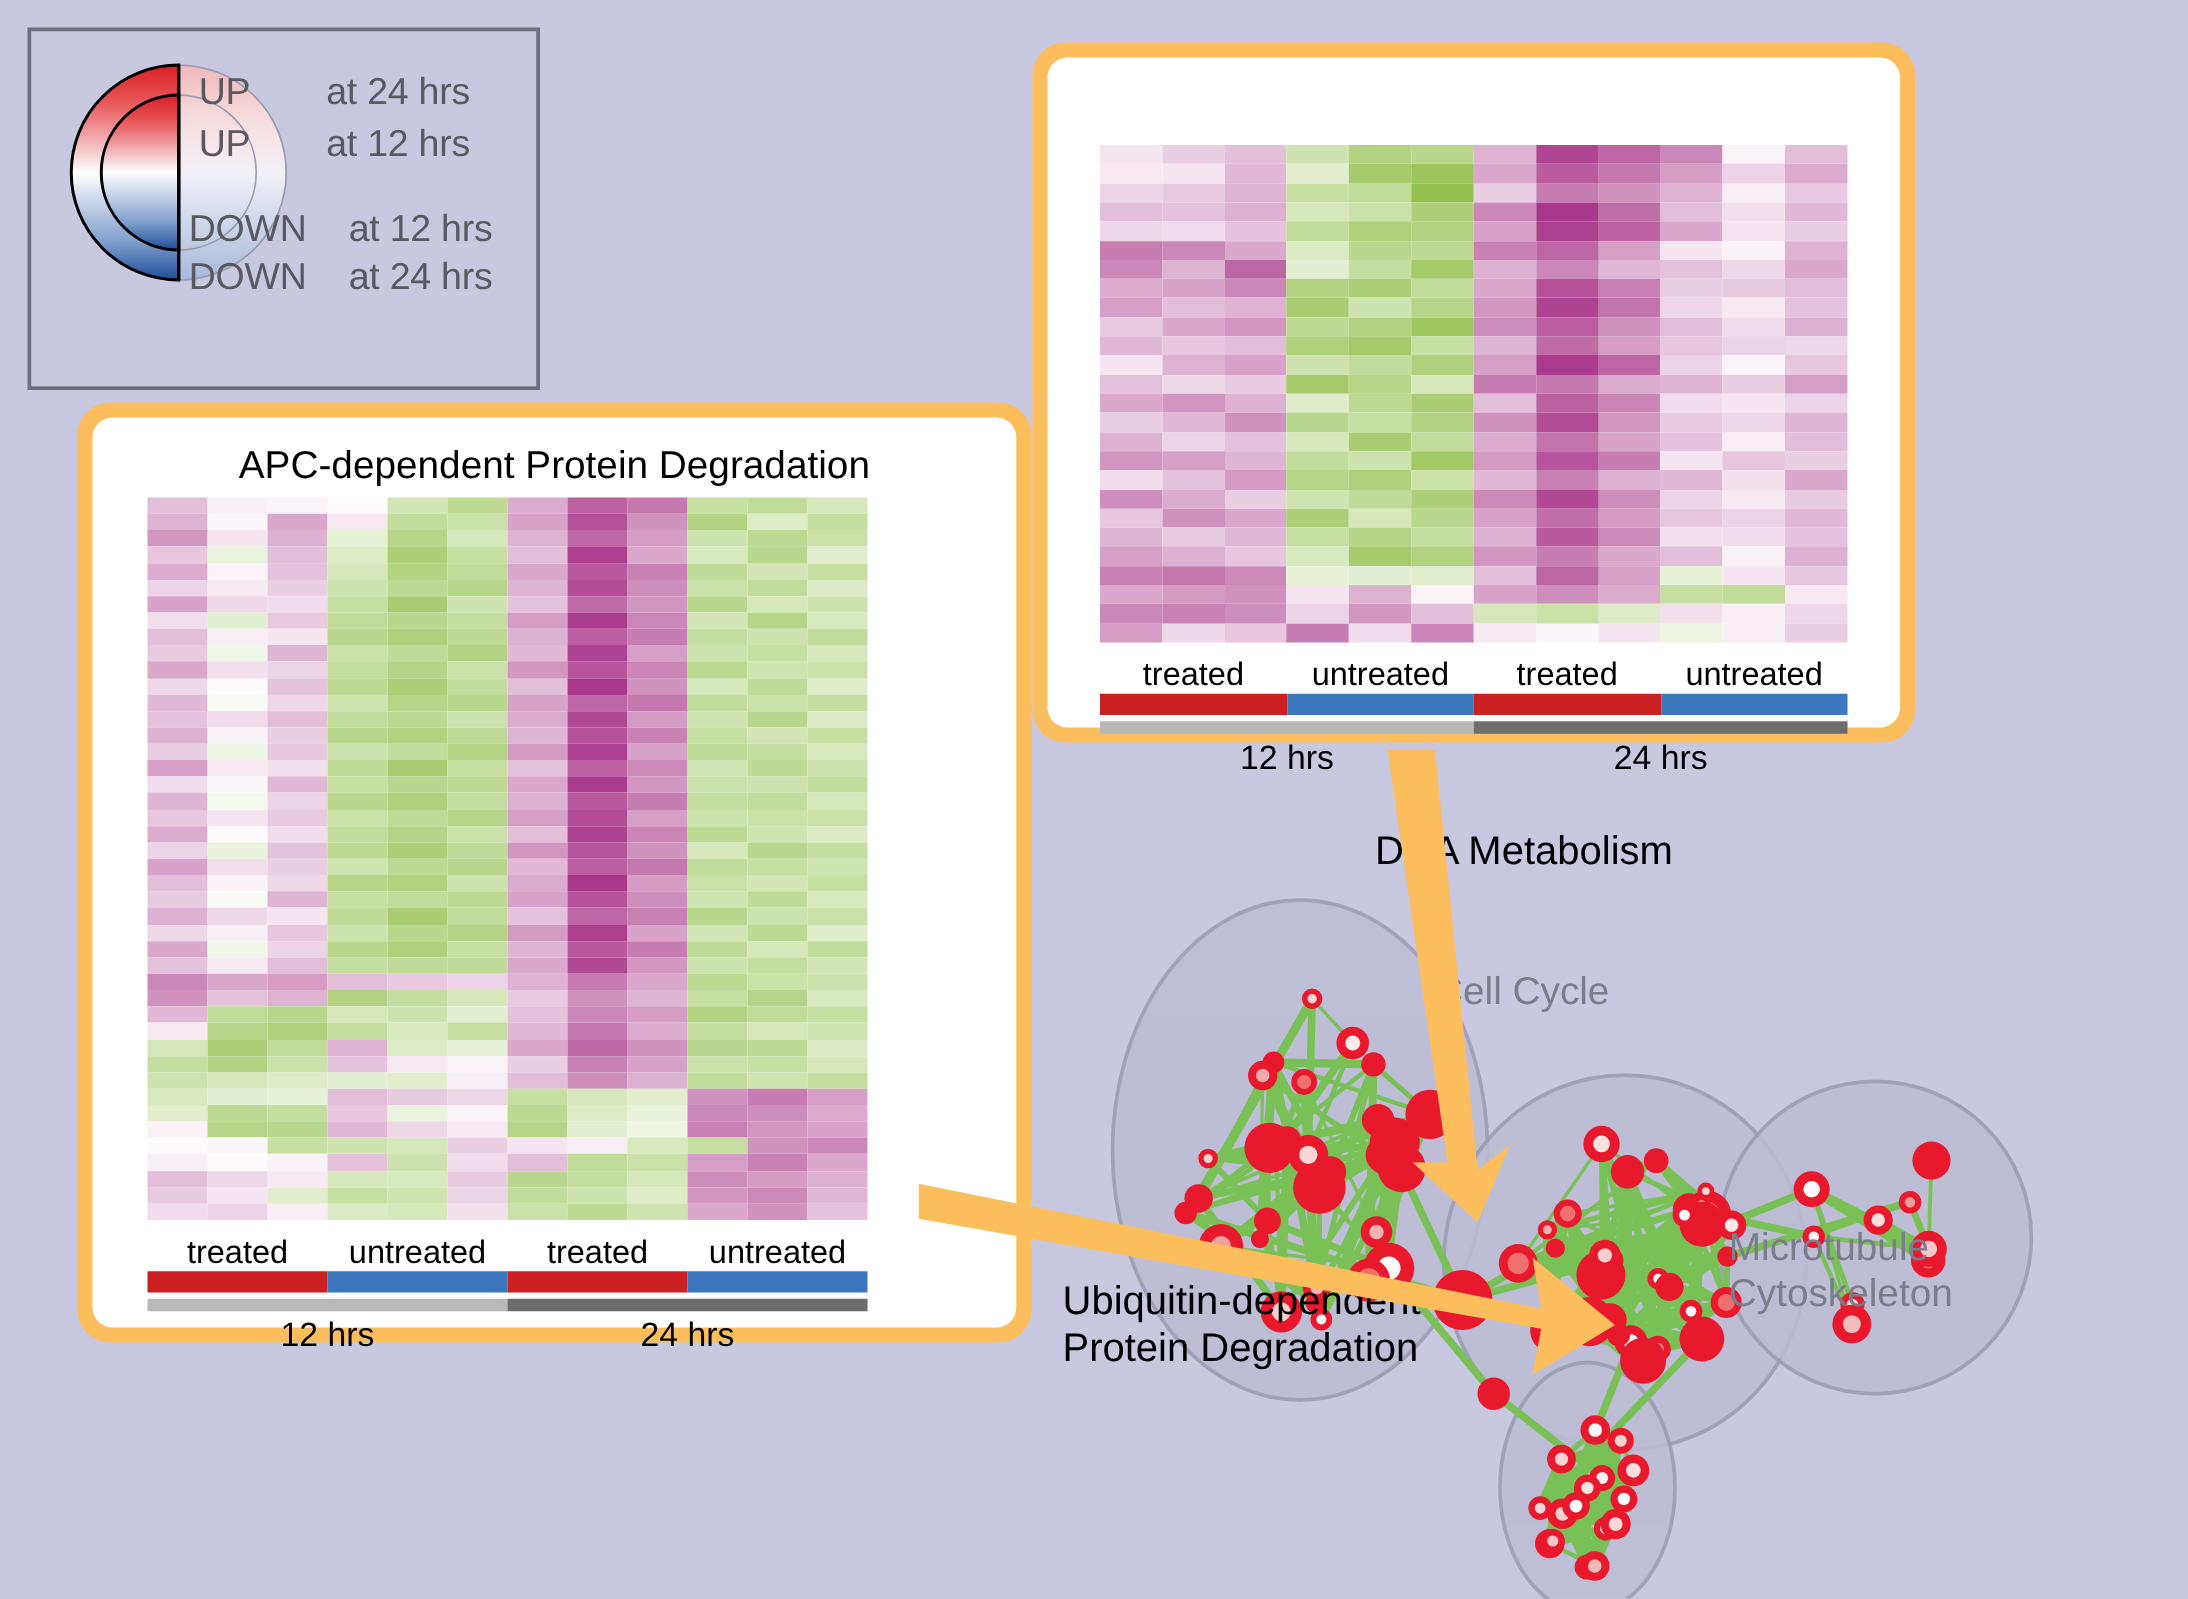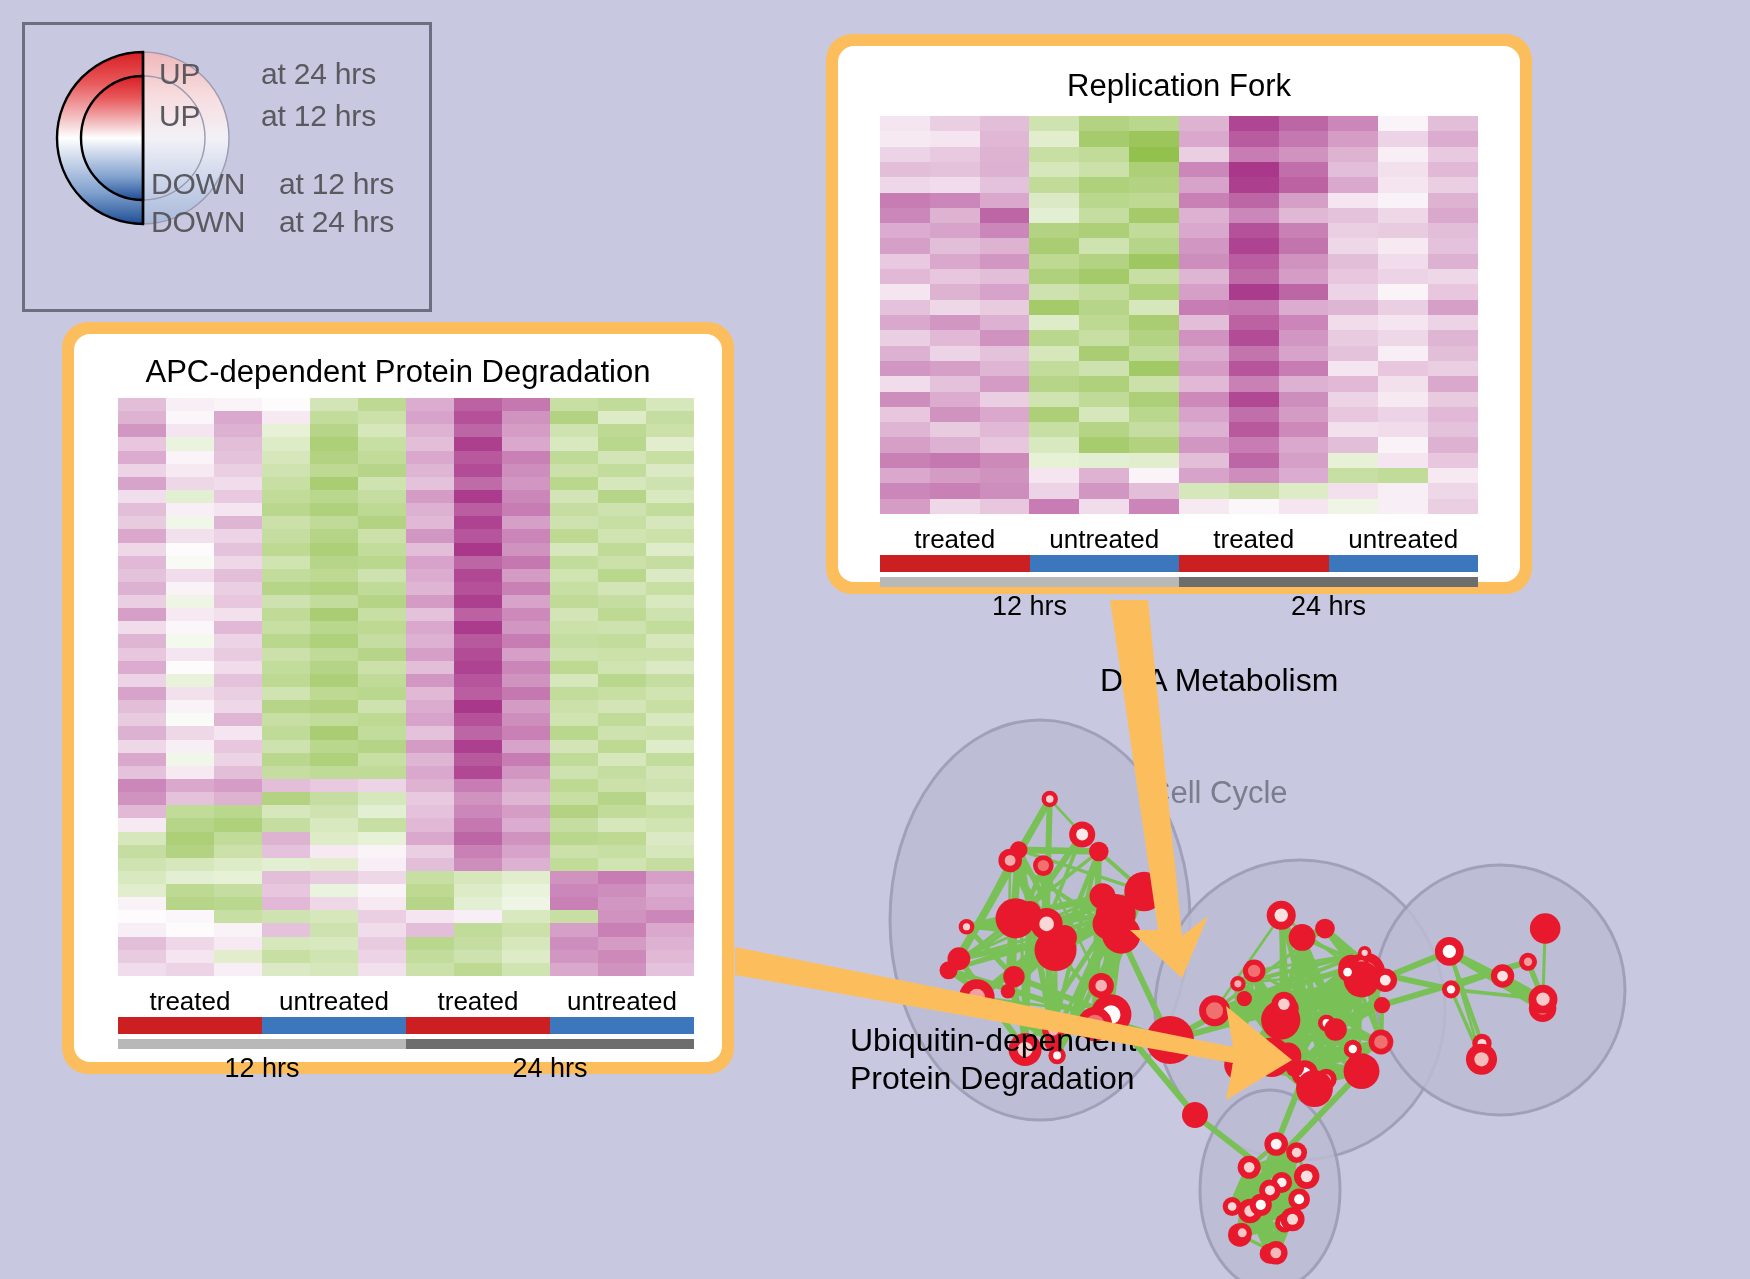--- a/index.html
+++ b/index.html
@@ -65,21 +65,21 @@
   .axis .grp-row{display:flex;width:100%;}
   .axis .grp{flex:1;text-align:center;font-size:26px;color:#000;}
   .bar-row{display:flex;width:100%;}
   .bar{height:17px;}
   .tbar-row{display:flex;width:100%;margin-top:5px;}
   .tbar{height:10px;}
   .hrs-row{display:flex;width:100%;margin-top:4px;}
   .hrs{flex:1;text-align:center;font-size:27px;color:#000;}
 
   #repfork{left:826px;top:34px;width:706px;height:560px;}
-  #apc{left:62px;top:322px;width:672px;height:752px;}
+  #apc{left:62px;top:322px;width:763px;height:752px;}
 
   
   #network{position:absolute;left:800px;top:610px;width:950px;height:669px;}
   .cluster-label{position:absolute;white-space:pre-line;line-height:1.18;}
   #lbl-dna{font-size:32px;color:#000;left:300px;top:52px;}
   #lbl-cc{font-size:31px;color:#7b7c8c;left:348px;top:165px;}
   #lbl-mt{font-size:31px;color:#7b7c8c;left:583px;top:370px;text-align:left;}
   #lbl-ub{font-size:32px;color:#000;left:50px;top:412px;}
 </style>
 </head>
@@ -124,21 +124,20 @@
     <span class="key-label" style="left:254px;top:142px;">at 12 hrs</span>
 
     <span class="key-label" style="left:126px;top:180px;">DOWN</span>
     <span class="key-label" style="left:254px;top:180px;">at 24 hrs</span>
 
   </div>
 
 
   <div class="panel" id="repfork">
     <div class="inner">
-      <div class="panel-title" style="top:22px;">Replication Fork</div>
       <div class="hm" id="hm-rep" style="left: 42px; top: 70px; width: 598px; height: 398px; grid-template-columns: repeat(12, 1fr); grid-template-rows: repeat(26, 1fr);">
           <div style="background: rgb(244, 229, 240);"></div>
           <div style="background: rgb(234, 207, 227);"></div>
           <div style="background: rgb(227, 190, 217);"></div>
           <div style="background: rgb(207, 227, 176);"></div>
           <div style="background: rgb(179, 211, 131);"></div>
           <div style="background: rgb(186, 215, 142);"></div>
           <div style="background: rgb(222, 179, 210);"></div>
           <div style="background: rgb(175, 70, 147);"></div>
           <div style="background: rgb(189, 102, 166);"></div>
@@ -1658,20 +1657,22 @@
         <g>
           <circle cx="370" cy="430" r="24" fill="#e8192c"></circle>
         </g>
         <g>
           <circle cx="395" cy="505" r="13" fill="#e8192c"></circle>
         </g>
       </svg>
 
     <div class="cluster-label" id="lbl-dna">DNA Metabolism</div>
     <div class="cluster-label" id="lbl-cc">Cell Cycle</div>
+    <div class="cluster-label" id="lbl-mt">Microtubule
+Cytoskeleton</div>
     <div class="cluster-label" id="lbl-ub">Ubiquitin-dependent
 Protein Degradation</div>
   </div>
 
   <svg id="arrows" style="position:absolute;left:0;top:0;width:1750px;height:1279px;pointer-events:none;" viewBox="0 0 1750 1279">
     <polygon fill="#fcbe5c" points="1110,600 1148,600 1182,936 1208,916 1182,978 1130,930 1158,930"></polygon>
     <polygon fill="#fcbe5c" points="735,947 1233,1047 1226,1006 1292,1060 1226,1100 1233,1063 735,975"></polygon>
   </svg>
 
 </div>

